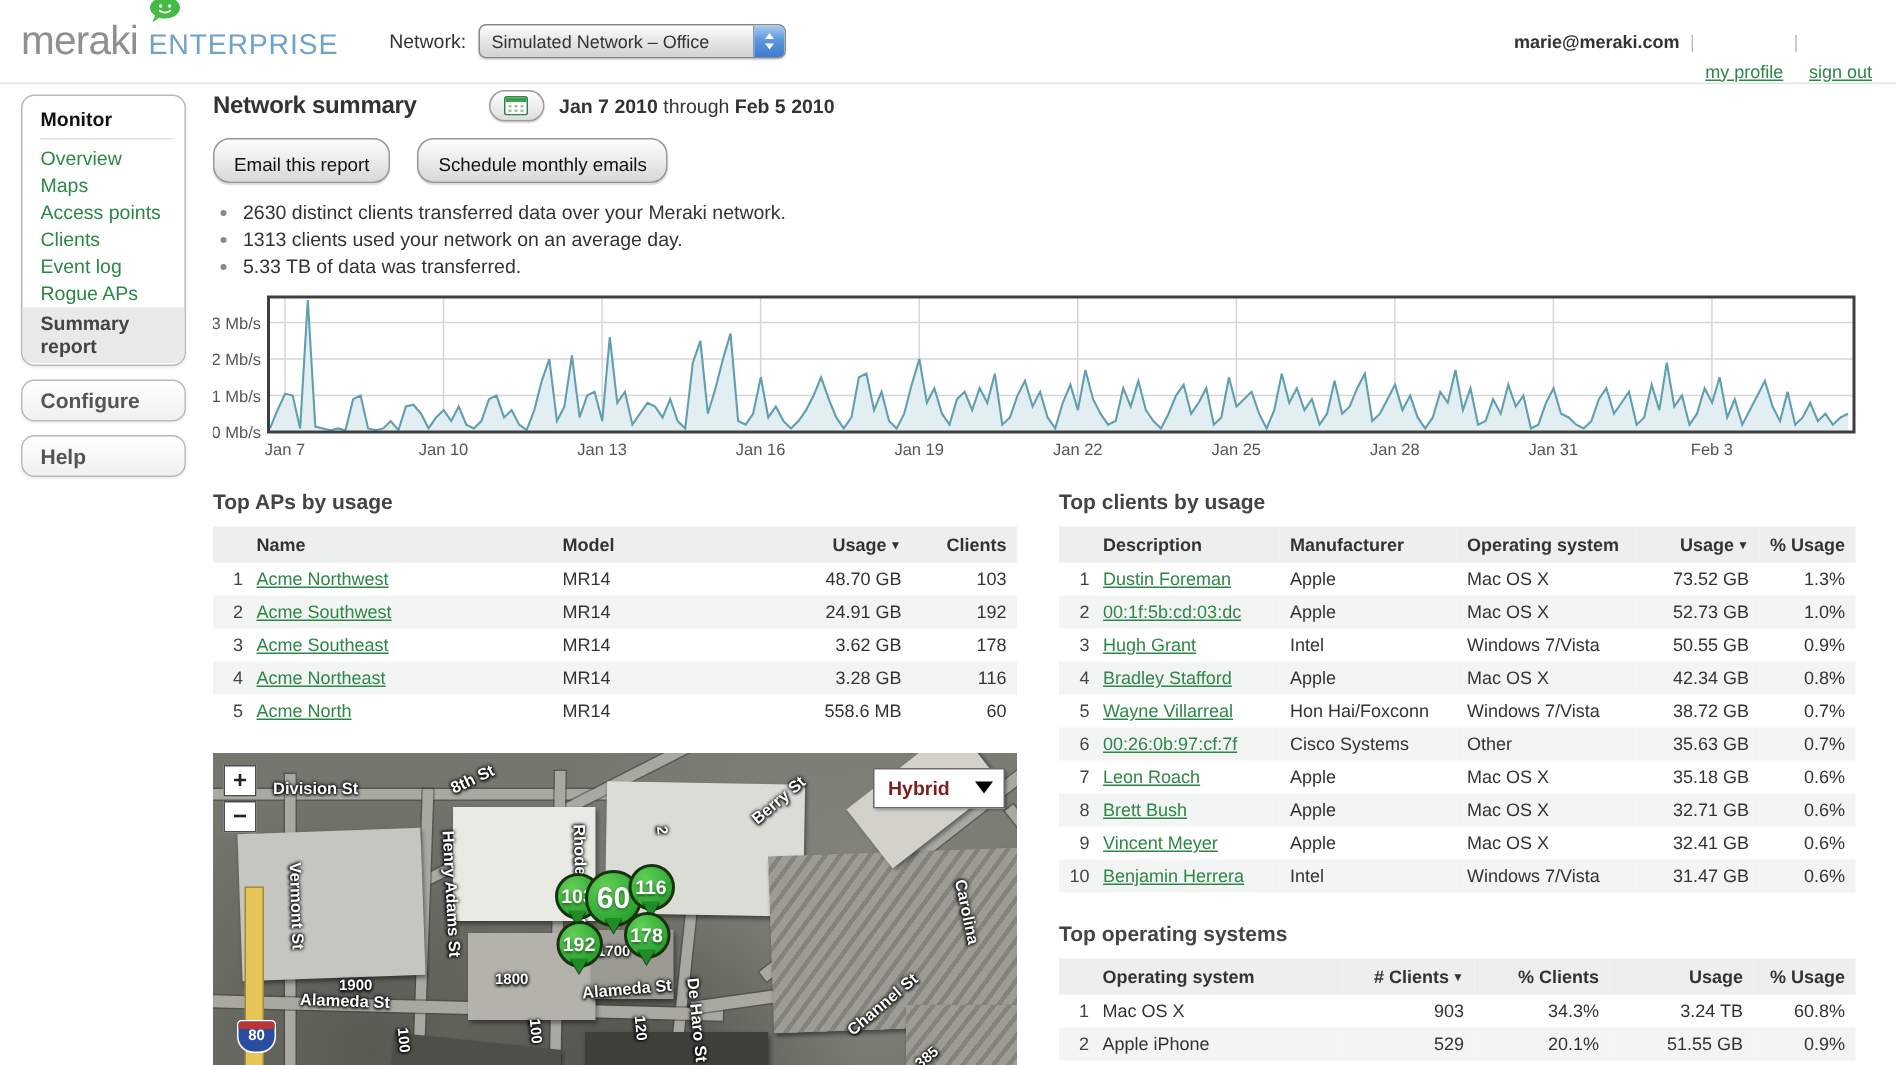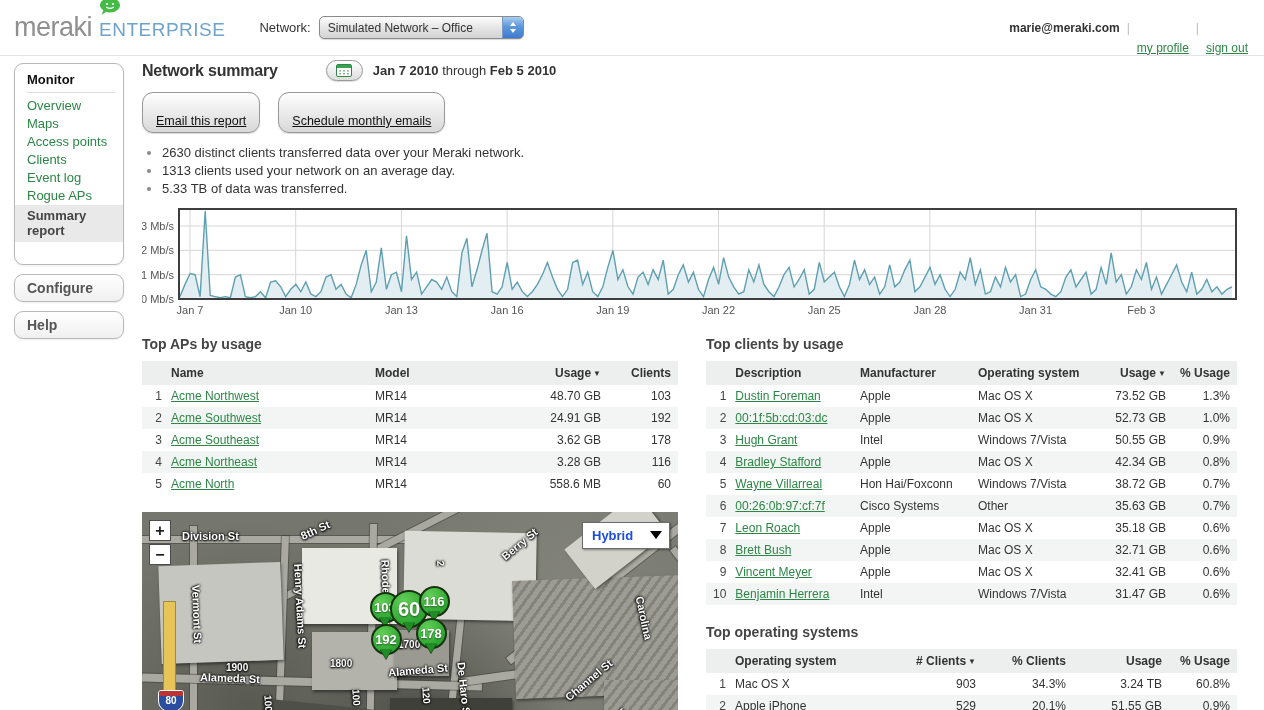--- a/index.html
+++ b/index.html
@@ -29,41 +29,41 @@
   .account .email { font-weight:bold; color:#333; }
   .account .sep { color:#bbb; }
   .account a { color:var(--green); }
 
   
   .sidebar { position:absolute; left:14px; top:63px; width:110px; font-size:13px; }
   .side-box { border:1px solid #b9b9b9; border-radius:9px; background:#fff; overflow:hidden;
     box-shadow:0 1px 2px rgba(0,0,0,.08); }
   .side-title { font-weight:bold; color:#111; font-size:13px; padding:8px 12px 5px; }
   .side-rule { height:1px; background:#ddd; margin:0 8px 4px 12px; }
-  .side-items { list-style:none; padding-bottom:22px; }
+  .side-items { list-style:none; padding-bottom:1px; }
   .side-items li { padding:1px 8px 2px 12px; }
   .side-items li a { color:var(--green); text-decoration:none; cursor:pointer; }
   .side-items li.selected { background:#e9e9e9; font-weight:bold; color:#444; padding:3px 8px 4px 12px; }
   .side-btn { margin-top:9px; border:1px solid #b9b9b9; border-radius:9px; padding:5px 12px;
     font-weight:bold; color:#555; font-size:14px; background:linear-gradient(#fff,#f0f0f0);
     box-shadow:0 1px 2px rgba(0,0,0,.08); cursor:pointer; }
 
   
   .main { position:absolute; left:142px; top:60px; width:1096px; }
   .title-row { display:flex; align-items:center; }
   h1 { font-size:16px; color:#333; letter-spacing:-0.2px; }
   .cal-btn { margin-left:48px; width:37px; height:21px; border:1px solid #9a9a9a; border-radius:11px;
     background:linear-gradient(#fff,#ddd); display:flex; align-items:center; justify-content:center;
     cursor:pointer; box-shadow:0 1px 1px rgba(0,0,0,.15); }
   .daterange { margin-left:10px; font-size:13px; color:#333; }
   .daterange b { font-weight:bold; }
   .btn-row { margin-top:11px; display:flex; gap:18px; }
-  .pill-btn { border:1px solid #979797; border-radius:11px; padding:21px 13px 4px; font-size:12.5px;
+  .pill-btn { border:1px solid #979797; border-radius:11px; padding:10px 13px 4px; font-size:12.5px;
     color:#111; background:linear-gradient(#fefefe,#d8d8d8); cursor:pointer;
-    box-shadow:0 1px 1px rgba(0,0,0,.15); font-family:inherit;text-decoration:underline; }
+    box-shadow:0 1px 1px rgba(0,0,0,.15); font-family:inherit; }
   .bullets { margin:12px 0 0 20px; font-size:13px; color:#333; }
   .bullets li { margin-bottom:3px; color:#333; }
   .bullets li::marker { color:#888; }
 
   #usage-chart { margin-top:10px; }
 
   .cols { display:flex; margin-top:14px; gap:28px; }
   .col-left { width:536px; }
   .col-right { width:531px; }
   .sec-title { font-size:14px; font-weight:bold; color:#444; margin-bottom:9px; }
@@ -97,21 +97,21 @@
     width:31px; height:31px; border-radius:50%; border:2px solid #16320f; color:#fff; cursor:pointer;
     font-weight:bold; font-size:13px; text-shadow:0 1px 2px rgba(0,0,0,.5);
     background:radial-gradient(circle at 35% 28%, #62cf58, #2da631 70%, #1f8c26); }
   .marker::after { content:""; position:absolute; bottom:-12px; left:50%; transform:translateX(-50%);
     border:6px solid transparent; border-top:10px solid #1f8c26;
     filter:drop-shadow(0 1px 0 #16320f); }
   .marker.large { width:38px; height:38px; font-size:20px; }
   .map-zoom { position:absolute; left:7px; top:8px; z-index:6; }
   .map-zoom div { width:22px; height:21px; background:#fff; border:1px solid #4d4d4d; color:#222;
     font-size:16px; font-weight:bold; text-align:center; line-height:19px; cursor:pointer; margin-bottom:3px; }
-  .map-type { position:absolute; right:8px; top:10px; z-index:6; background:#fff; color:#1d4ed8;
+  .map-type { position:absolute; right:8px; top:10px; z-index:6; background:#fff; color:#7f1d1d;
     border:1px solid #6b6b6b; box-shadow:1px 1px 2px rgba(0,0,0,.4); font-size:13px; font-weight:bold;
     padding:2px 7px 3px 9px; width:88px; display:flex; justify-content:space-between; align-items:center;
     cursor:pointer; }
   .map-type .tri { width:0; height:0; border:6px solid transparent; border-top:8px solid #000; margin-top:6px; }
   .ishield { position:absolute; z-index:4; width:26px; height:22px; background:#2b4da0;
     border:1px solid #fff; border-radius:3px 3px 11px 11px; color:#fff; font-size:10px; font-weight:bold;
     text-align:center; line-height:20px; }
   .ishield::before { content:""; position:absolute; top:0; left:0; right:0; height:5px;
     background:#b33; border-radius:2px 2px 0 0; }
   .freeway { position:absolute; left:22px; top:90px; width:11px; height:160px; background:#e6c457;

